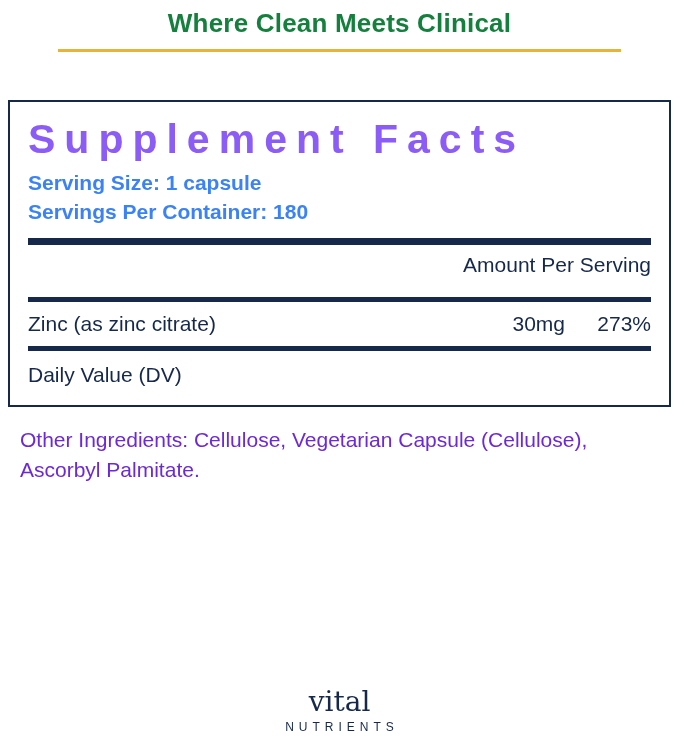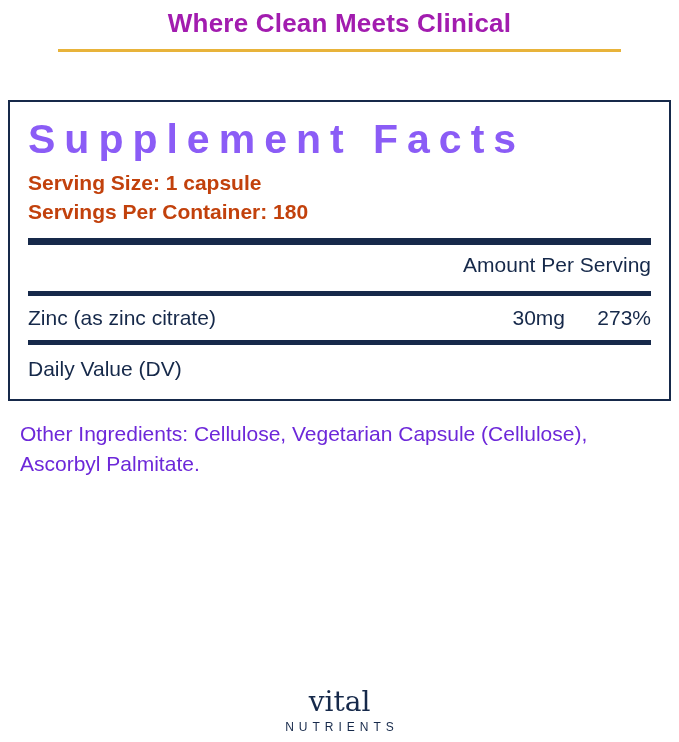--- a/index.html
+++ b/index.html
@@ -19,21 +19,21 @@
     width: 679px;
     height: 742px;
     box-sizing: border-box;
   }
 
   
   .headline {
     text-align: center;
     font-size: 26px;
     font-weight: bold;
-    color: #a21caf;
+    color: #15803d;
     letter-spacing: 0.2px;
     padding: 8px 0 10px 0;
     line-height: 1.2;
   }
   .gold-rule {
     height: 3px;
     background: #e8b33a;
     margin: 0 58px 0 58px;
   }
 
@@ -49,21 +49,21 @@
     font-weight: bold;
     color: #8b5cf6;
     letter-spacing: 9px;
     line-height: 1.05;
     white-space: nowrap;
     margin-bottom: 8px;
   }
   .serving-line {
     font-size: 21px;
     font-weight: bold;
-    color: #c2410c;
+    color: #3b82f6;
     line-height: 1.35;
   }
   .rule-thick {
     height: 7px;
     background: #16294a;
     margin-top: 12px;
   }
   .rule-med {
     height: 5px;
     background: #16294a;
@@ -84,21 +84,21 @@
     text-align: right;
     min-width: 170px;
   }
   .row .c-dv {
     flex: 0 0 auto;
     text-align: right;
     min-width: 86px;
   }
   .row.header-row {
     padding-top: 8px;
-    padding-bottom: 14px;
+    padding-bottom: 20px;
   }
   .row.nutrient-row {
     padding-top: 10px;
     padding-bottom: 10px;
   }
   .footnote {
     font-size: 21px;
     color: #16294a;
     padding-top: 12px;
   }

